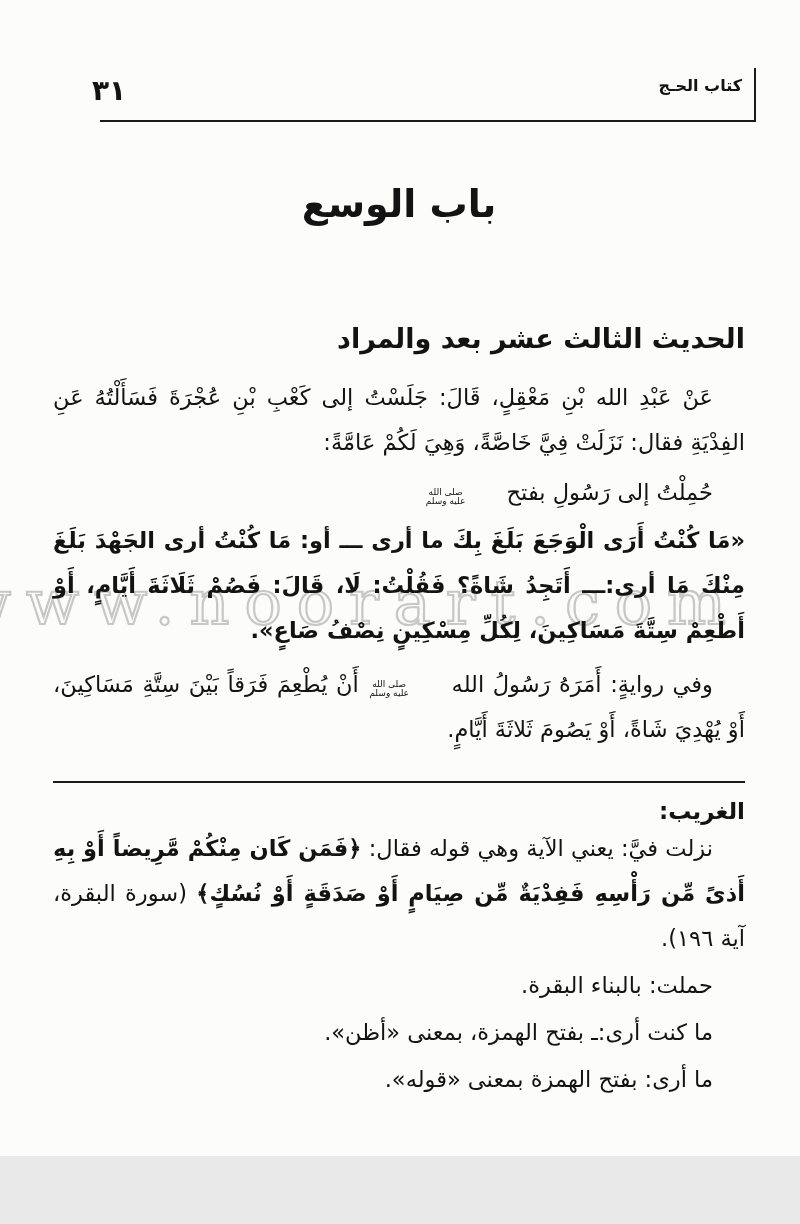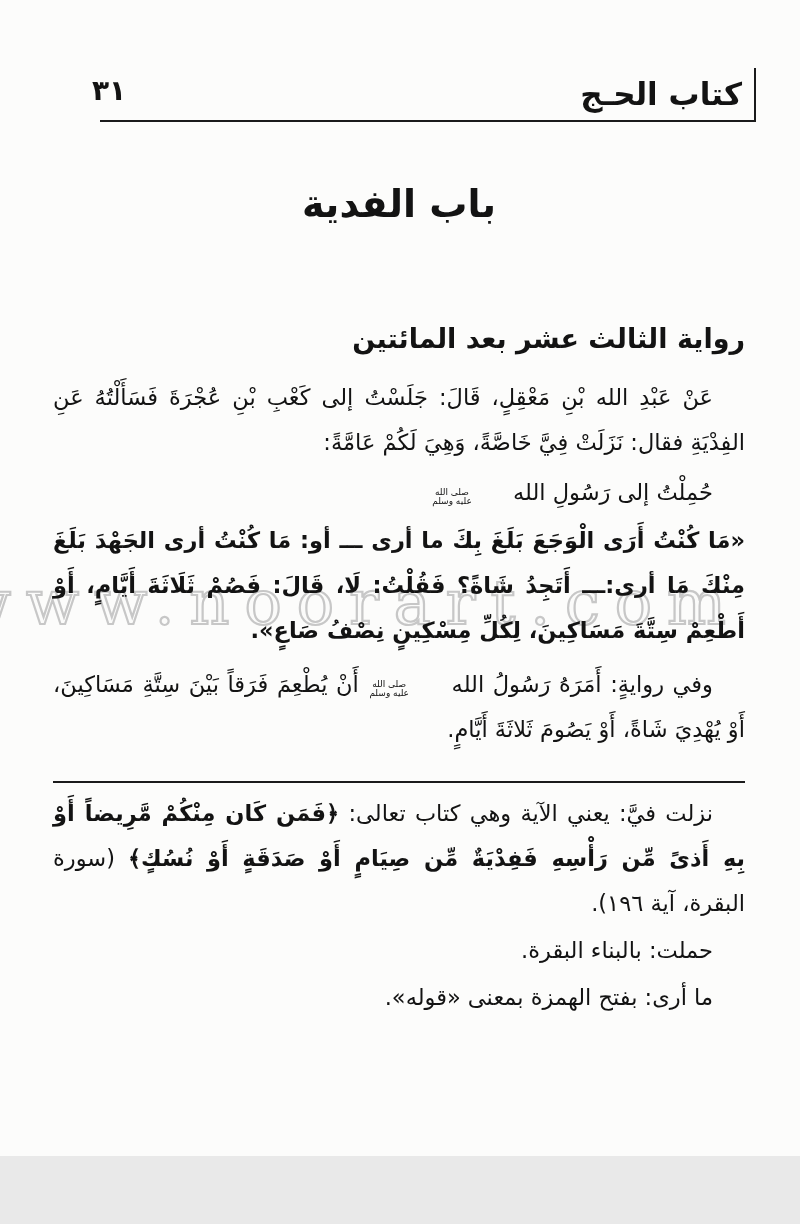--- a/index.html
+++ b/index.html
@@ -12,21 +12,21 @@
     font-family:"DejaVu Sans",sans-serif;
     color:#131313;
   }
   
   .page-number{
     position:absolute;left:92px;top:74px;
     font-size:28px;font-weight:bold;letter-spacing:2px;
   }
   .book-title{
     position:absolute;right:58px;top:76px;
-    font-size:31px;font-weight:bold;direction:rtl;
+    font-size:16px;font-weight:bold;direction:rtl;
   }
   .header-vrule{
     position:absolute;left:754px;top:68px;
     width:2px;height:54px;background:#1b1b1b;
   }
   .header-hrule{
     position:absolute;left:100px;top:120px;
     width:656px;height:2px;background:#1b1b1b;
   }
   
@@ -92,51 +92,55 @@
 
   <div class="page-number">٣١</div>
   <div class="book-title">كتاب الحـج</div>
   <div class="header-vrule"></div>
   <div class="header-hrule"></div>
 
   <div class="watermark">www.noorart.com</div>
 
   <div class="content">
 
-    <h1 class="chapter-title">باب الفدية</h1>
+    <h1 class="chapter-title">باب الوسع</h1>
 
-    <h2 class="hadith-heading">رواية الثالث عشر بعد المائتين</h2>
+    <h2 class="hadith-heading">الحديث الثالث عشر بعد والمراد</h2>
 
     <p class="para indent p-isnad">
       <span>عَنْ عَبْدِ الله بْنِ مَعْقِلٍ، قَالَ: جَلَسْتُ إلى كَعْبِ بْنِ عُجْرَةَ فَسَأَلْتُهُ عَنِ الفِدْيَةِ فقال: نَزَلَتْ فِيَّ خَاصَّةً، وَهِيَ لَكُمْ عَامَّةً:</span>
     </p>
 
     <p class="para indent p-context">
-      <span>حُمِلْتُ إلى رَسُولِ الله </span><span class="sallam"><span>صلى الله</span><span>عليه وسلم</span></span>
+      <span>حُمِلْتُ إلى رَسُولِ بفتح </span><span class="sallam"><span>صلى الله</span><span>عليه وسلم</span></span>
     </p>
 
     <p class="para p-matn">
       <span>«مَا كُنْتُ أَرَى الْوَجَعَ بَلَغَ بِكَ ما أرى ـــ أو: مَا كُنْتُ أرى الجَهْدَ بَلَغَ مِنْكَ مَا أرى:ـــ أَتَجِدُ شَاةً؟ فَقُلْتُ: لَا، قَالَ: فَصُمْ ثَلَاثَةَ أَيَّامٍ، أَوْ أَطْعِمْ سِتَّةَ مَسَاكِينَ، لِكُلِّ مِسْكِينٍ نِصْفُ صَاعٍ».</span>
     </p>
 
     <p class="para indent p-variant">
       <span>وفي روايةٍ: أَمَرَهُ رَسُولُ الله </span><span class="sallam"><span>صلى الله</span><span>عليه وسلم</span></span><span> أَنْ يُطْعِمَ فَرَقاً بَيْنَ سِتَّةِ مَسَاكِينَ، أَوْ يُهْدِيَ شَاةً، أَوْ يَصُومَ ثَلاثَةَ أَيَّامٍ.</span>
     </p>
 
     <hr class="separator">
 
+    <h3 class="ghareeb-heading">الغريب:</h3>
 
     <p class="para indent entry">
-      <span>نزلت فيَّ: يعني الآية وهي كتاب تعالى: </span><span class="quran">﴿فَمَن كَان مِنْكُمْ مَّرِيضاً أَوْ بِهِ أَذىً مِّن رَأْسِهِ فَفِدْيَةٌ مِّن صِيَامٍ أَوْ صَدَقَةٍ أَوْ نُسُكٍ﴾</span><span> (سورة البقرة، آية ١٩٦).</span>
+      <span>نزلت فيَّ: يعني الآية وهي قوله فقال: </span><span class="quran">﴿فَمَن كَان مِنْكُمْ مَّرِيضاً أَوْ بِهِ أَذىً مِّن رَأْسِهِ فَفِدْيَةٌ مِّن صِيَامٍ أَوْ صَدَقَةٍ أَوْ نُسُكٍ﴾</span><span> (سورة البقرة، آية ١٩٦).</span>
     </p>
 
     <p class="para indent entry">
       <span>حملت: بالبناء البقرة.</span>
     </p>
 
+    <p class="para indent entry">
+      <span>ما كنت أرى:ـ بفتح الهمزة، بمعنى «أظن».</span>
+    </p>
 
     <p class="para indent entry">
       <span>ما أرى: بفتح الهمزة بمعنى «قوله».</span>
     </p>
 
 
   </div>
 </div>
 
 </body></html>

